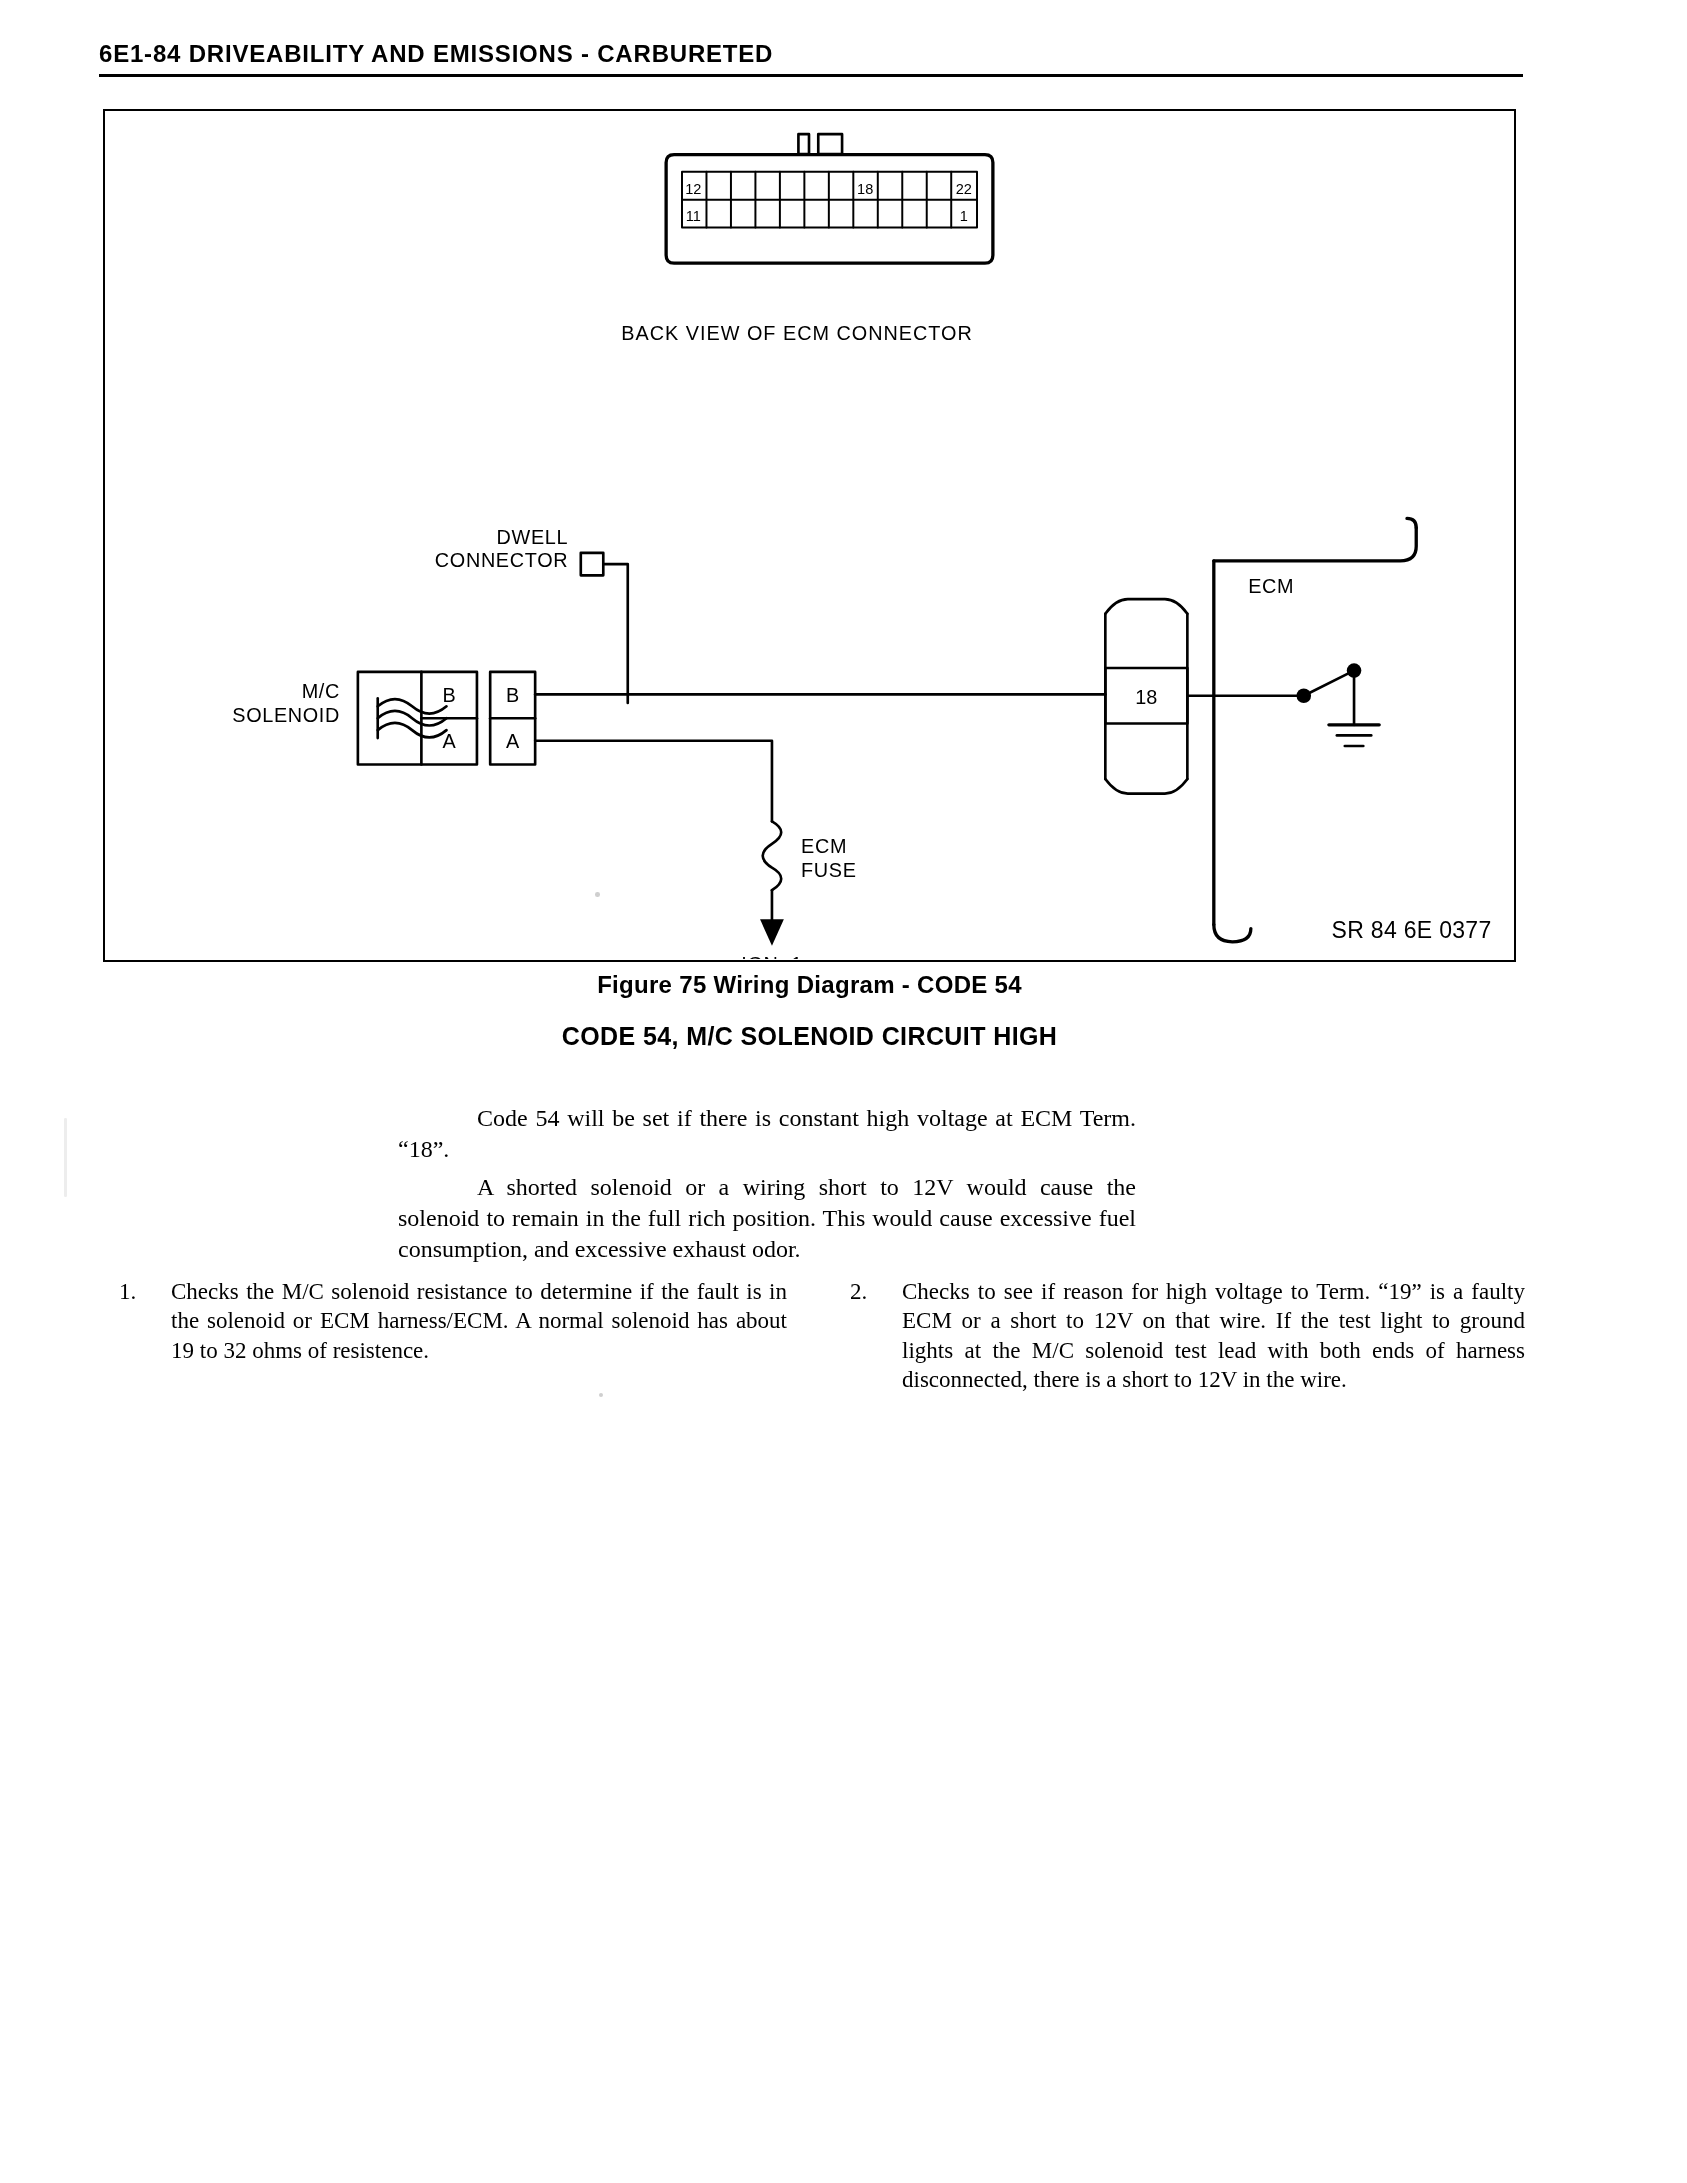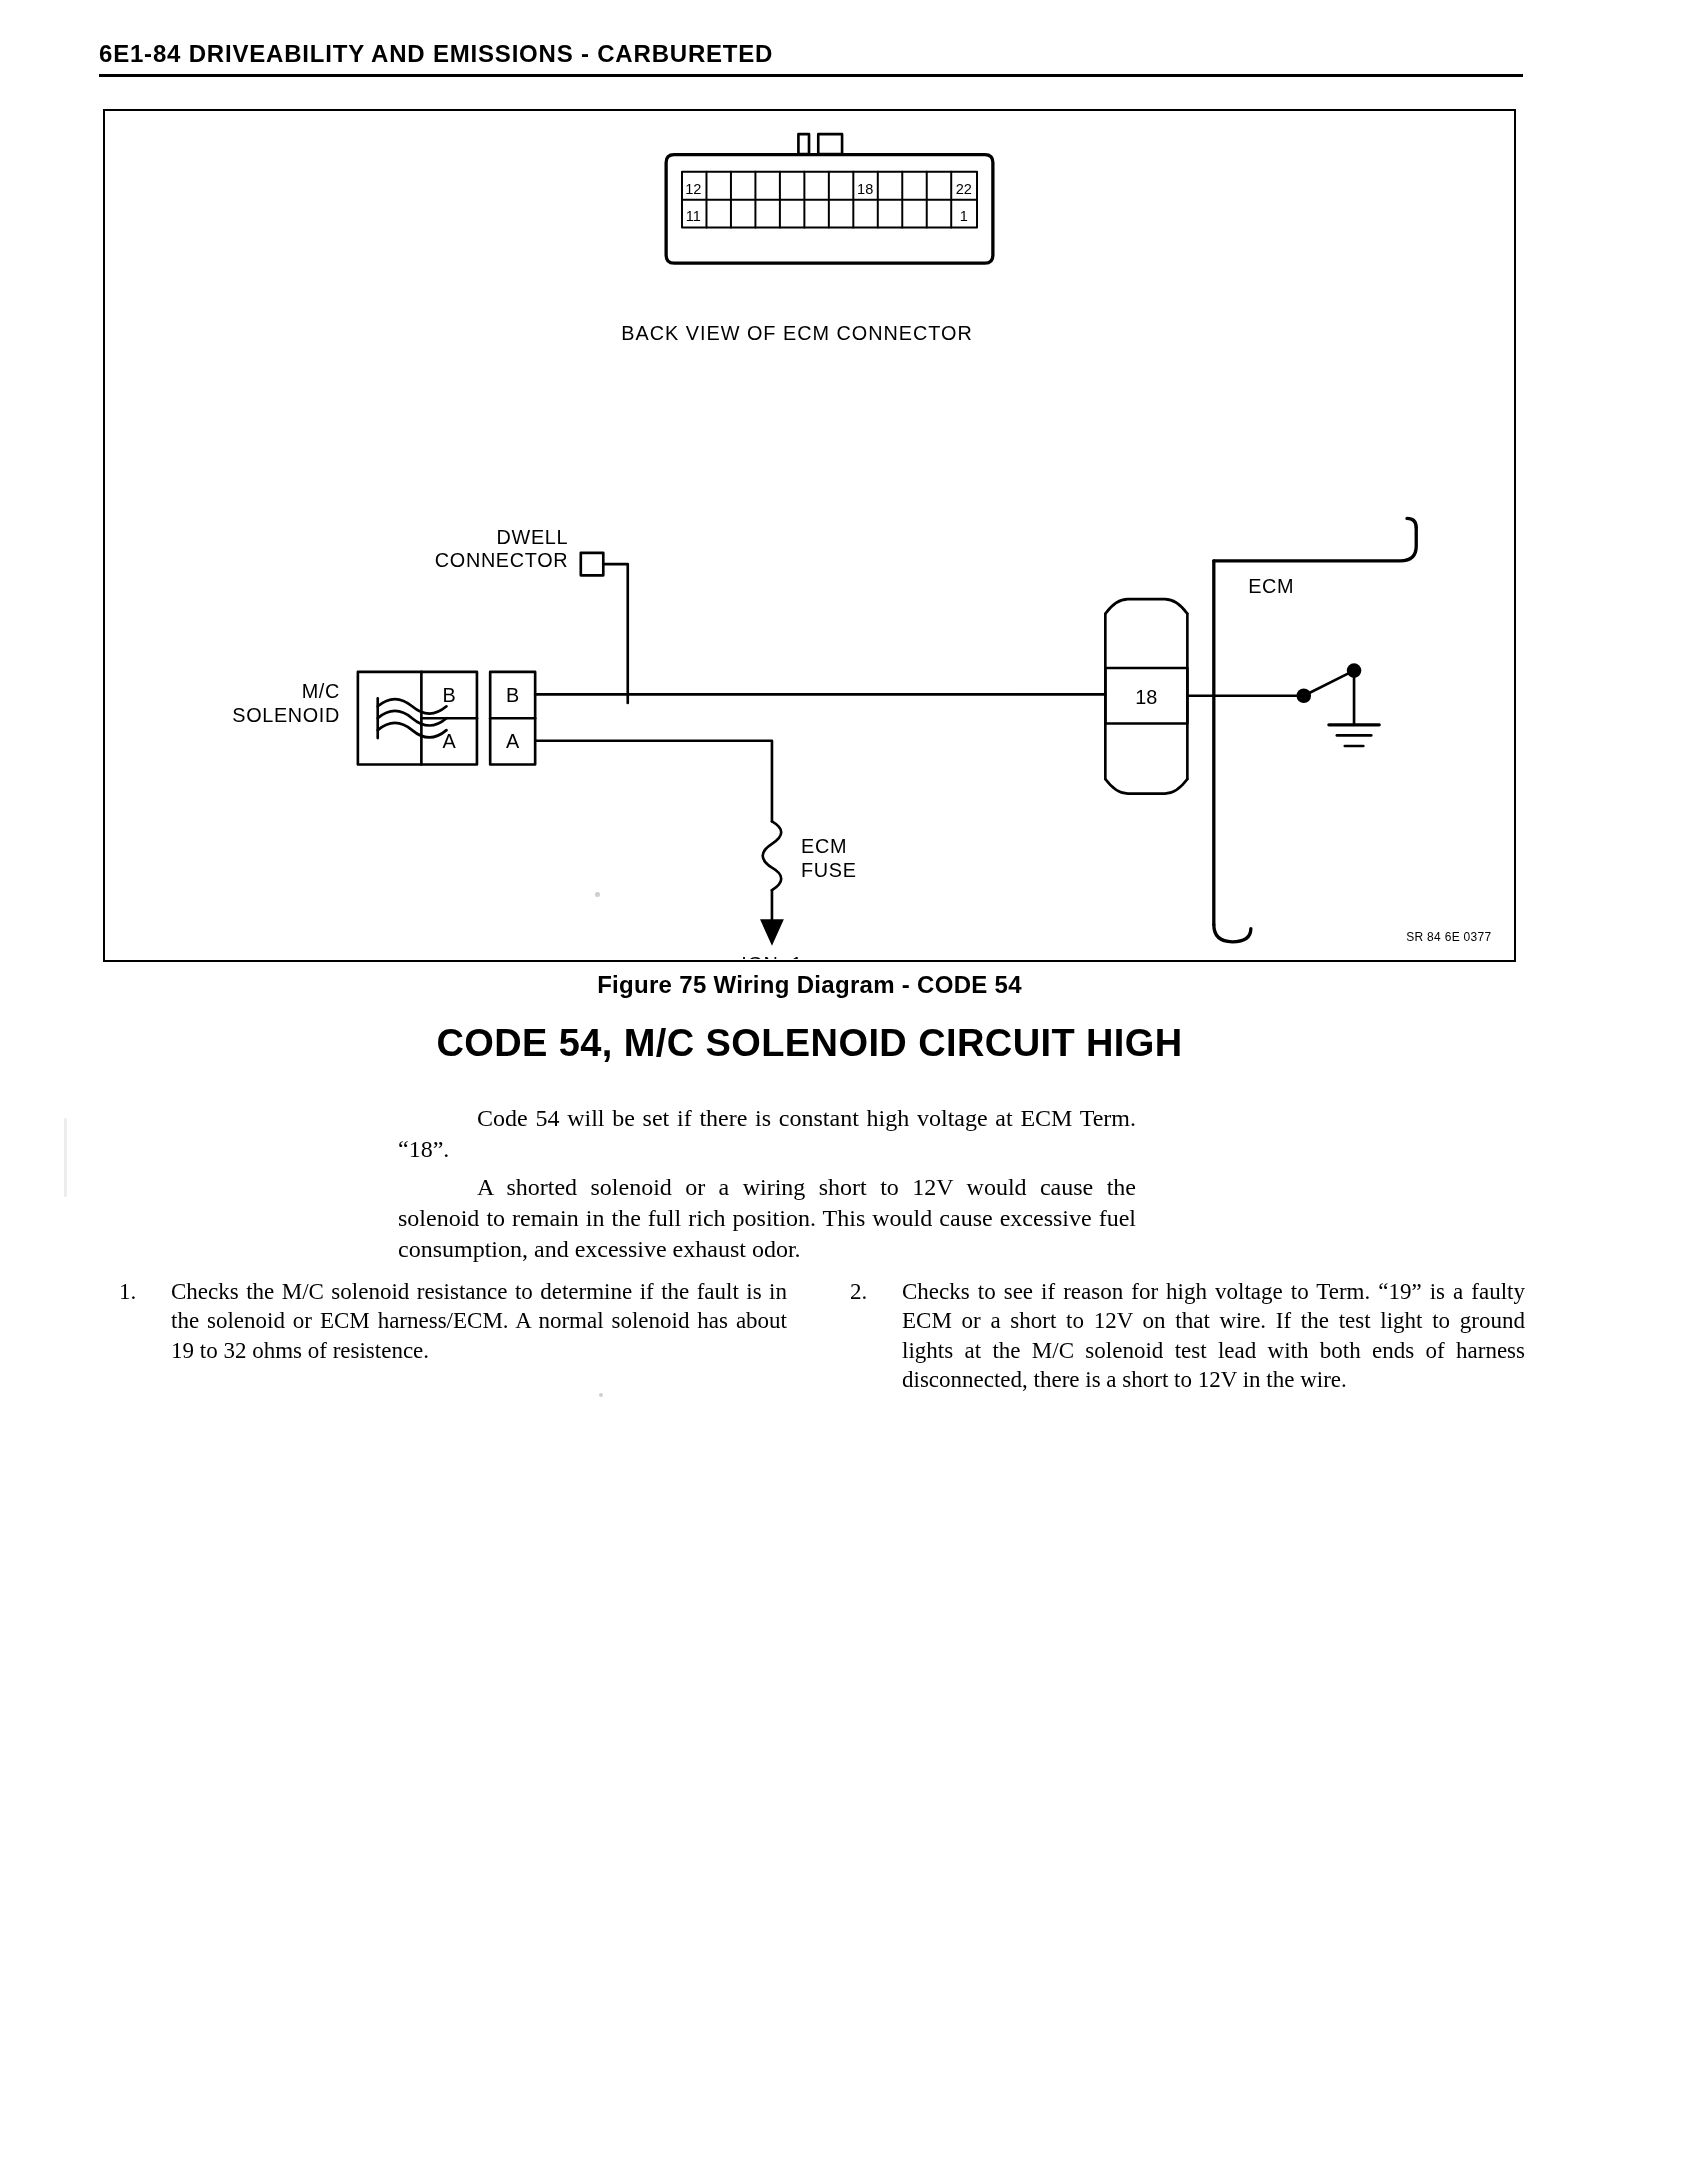--- a/index.html
+++ b/index.html
@@ -69,34 +69,34 @@
     font-family: "Liberation Sans", sans-serif;
     font-size: 24px;
     font-weight: bold;
     letter-spacing: 0.3px;
   }
   .fig-code {
     position: absolute;
     right: 22.5px;
     bottom: 16px;
     font-family: "Liberation Sans", sans-serif;
-    font-size: 12px;
+    font-size: 23px;
     letter-spacing: 0.3px;
   }
 
   
   .section-title {
     position: absolute;
     left: 103px;
     top: 1022px;
     width: 1413px;
     text-align: center;
     font-family: "Liberation Sans", sans-serif;
     font-weight: bold;
-    font-size: 38px;
+    font-size: 25px;
     letter-spacing: 0.4px;
   }
 
   
   .intro {
     position: absolute;
     left: 390px;
     top: 1095px;
     width: 754px;
     font-size: 24px;

